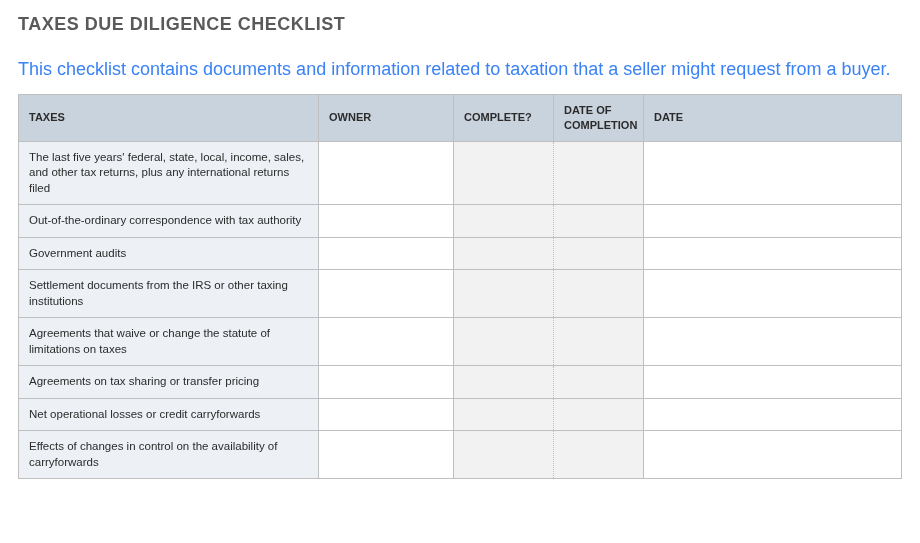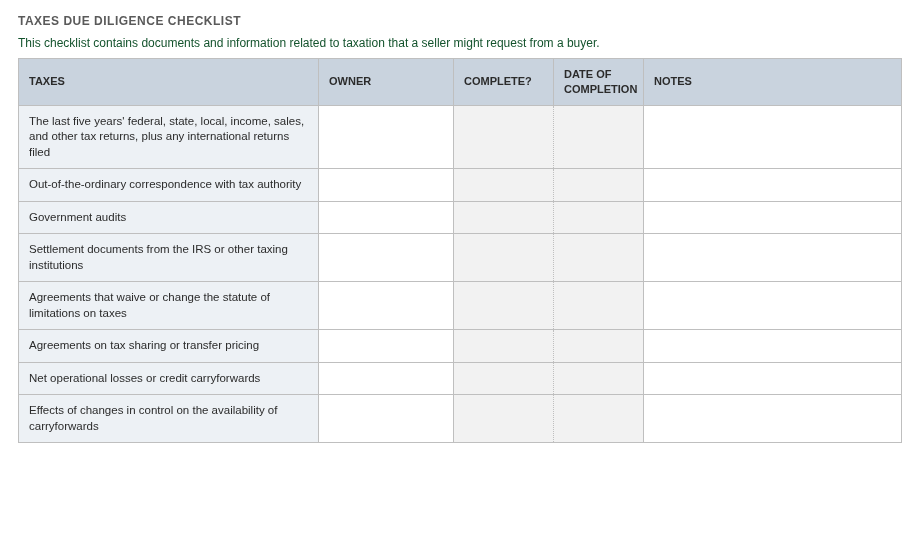--- a/index.html
+++ b/index.html
@@ -5,30 +5,30 @@
   * { box-sizing: border-box; margin: 0; padding: 0; }
   body {
     font-family: "Segoe UI", Arial, sans-serif;
     background: #ffffff;
     padding: 14px 18px;
     color: #2b2b2b;
     font-size: 12px;
     width: 920px;
   }
   h1 {
-    font-size: 12px;
+    font-size: 18px;
     font-weight: 700;
     letter-spacing: 0.5px;
     color: #5a5a5a;
-    margin-bottom: 8px;
+    margin-bottom: 24px;
   }
   .subtitle {
-    font-size: 12px;
-    color: #14532d;
-    margin-bottom: 8px;
+    font-size: 18px;
+    color: #3b82f6;
+    margin-bottom: 14px;
   }
   table {
     border-collapse: collapse;
     width: 100%;
     table-layout: fixed;
   }
   th, td {
     border: 1px solid #bfbfbf;
     padding: 8px 10px;
     text-align: left;
@@ -79,21 +79,21 @@
       <col class="c-complete">
       <col class="c-date">
       <col class="c-notes">
   </colgroup>
   <thead>
     <tr>
       <th>TAXES</th>
       <th>OWNER</th>
       <th>COMPLETE?</th>
       <th>DATE OF COMPLETION</th>
-      <th>NOTES</th>
+      <th>DATE</th>
     </tr>
   </thead>
   <tbody id="tbody">
       <tr>
         <td class="desc">The last five years' federal, state, local, income, sales, and other tax returns, plus any international returns filed</td>
         <td class="owner"></td>
         <td class="complete"></td>
         <td class="date"></td>
         <td class="notes"></td>
       </tr>

